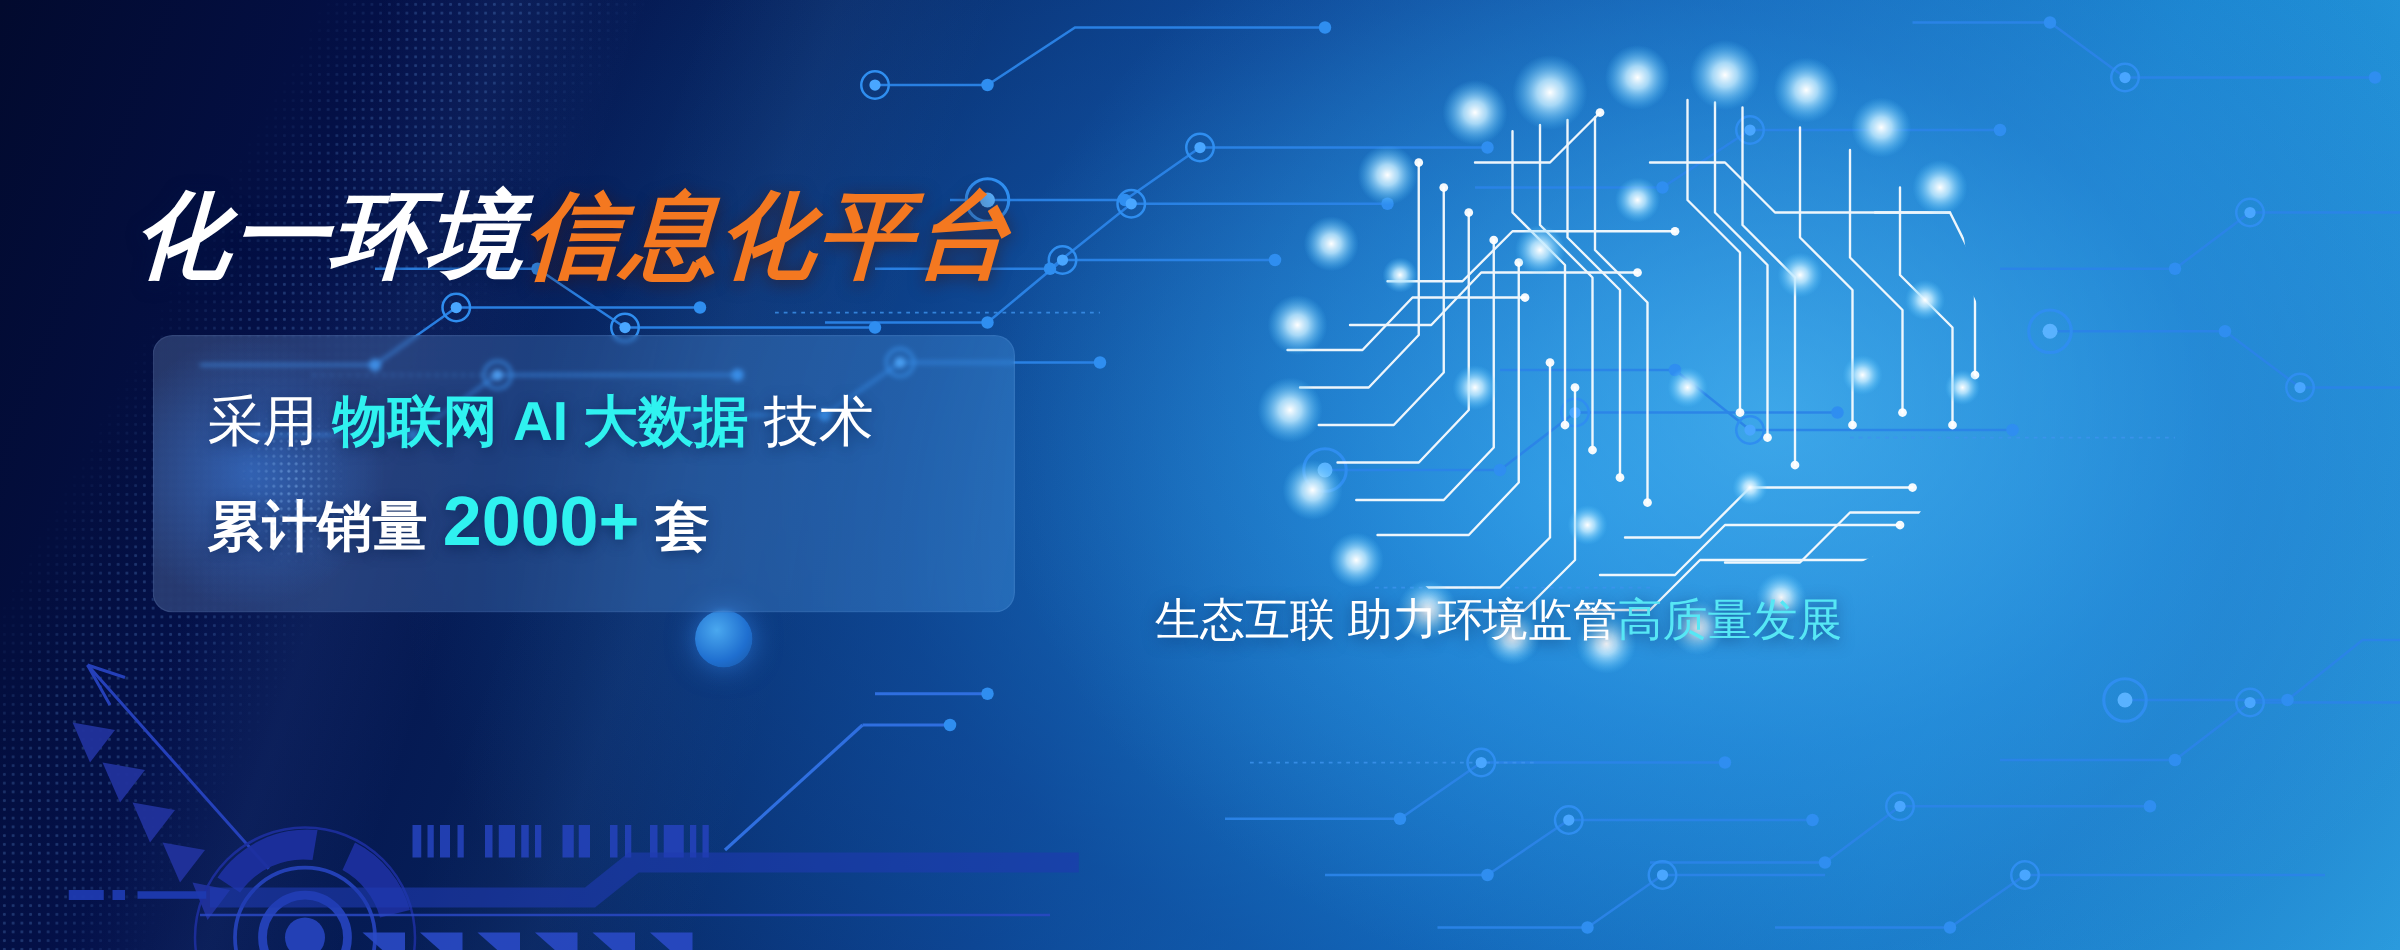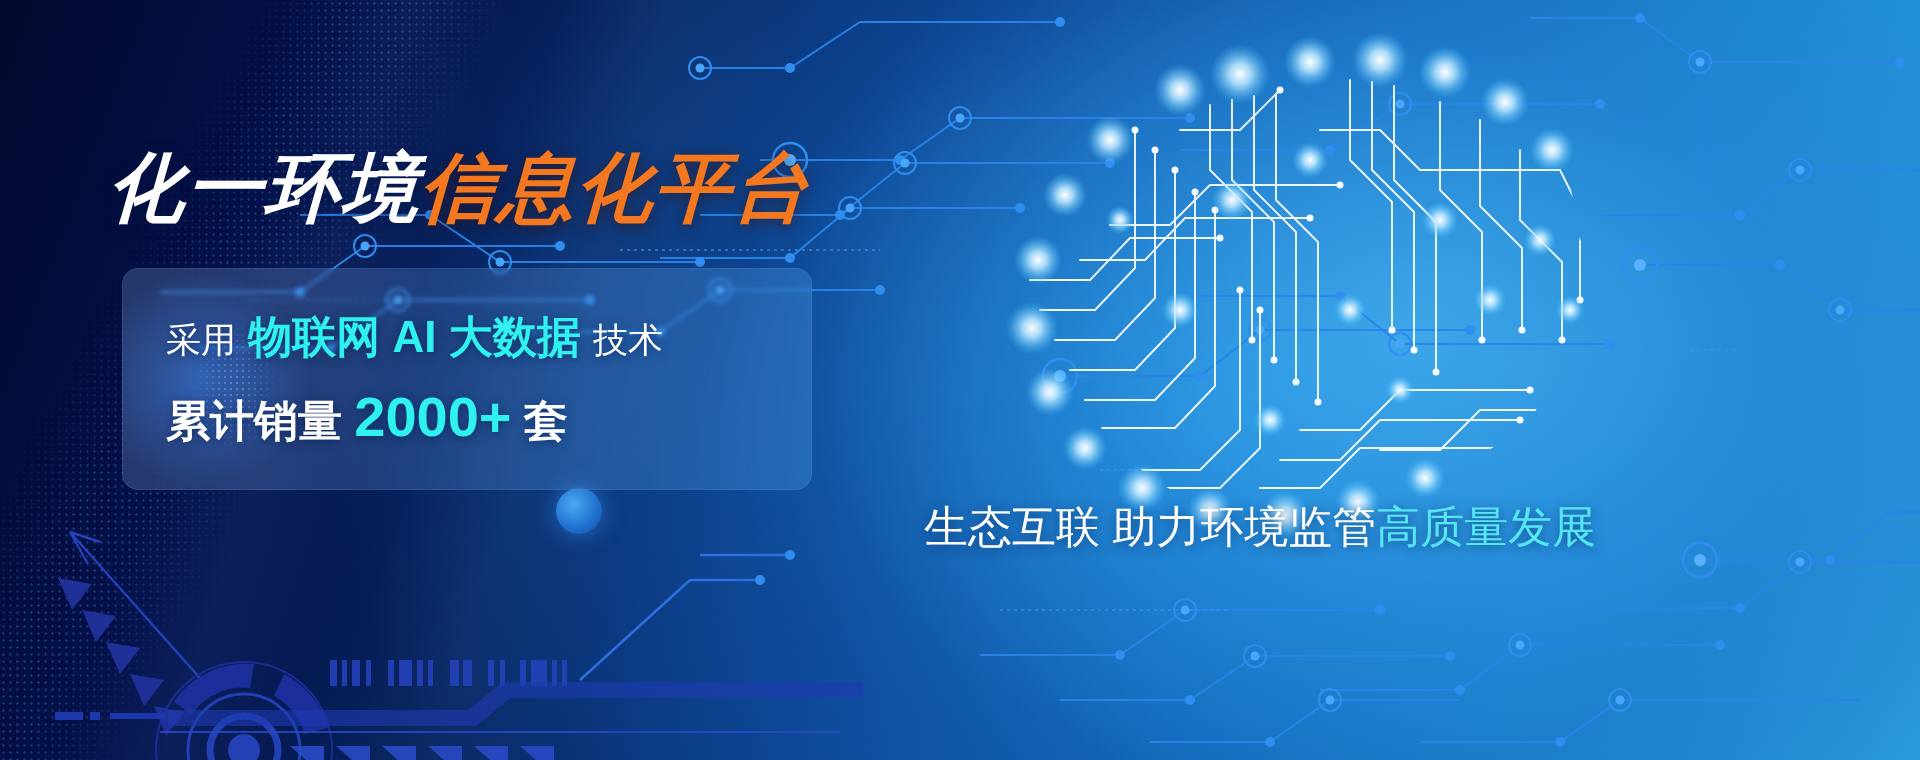--- a/index.html
+++ b/index.html
@@ -75,27 +75,27 @@
   .card-line {
     position:absolute; left:44px;
     white-space:nowrap;
     font-weight:bold;
     text-shadow:0 2px 10px rgba(0,25,70,.55);
   }
   .line1 { top:40px; font-size:44px; }
   .line2 { top:116px; font-size:44px; }
   .card-line .w  { color:#ffffff; }
   .card-line .c  { color:#2ff2f0; }
-  .card-line .sm { font-size:35px; font-weight:normal; }
+  .card-line .sm { font-size:44px; font-weight:normal; }
   .card-line .big{ font-size:56px;margin-top:24px; }
 
   
   .tagline {
-    position:absolute; left:924px; top:498px;
-    font-size:44px; font-weight:normal; white-space:nowrap;
+    position:absolute; left:924px; top:472px;
+    font-size:36px; font-weight:normal; white-space:nowrap;
     text-shadow:0 2px 12px rgba(0,30,80,.6);
   }
   .tagline .w { color:#ffffff; }
   .tagline .c { color:#56e7f5; }
 
   
   .brain { position:absolute; left:880px; top:10px; width:800px; height:540px; }
   .brain svg { width:100%; height:100%; overflow:visible; }
 
   

